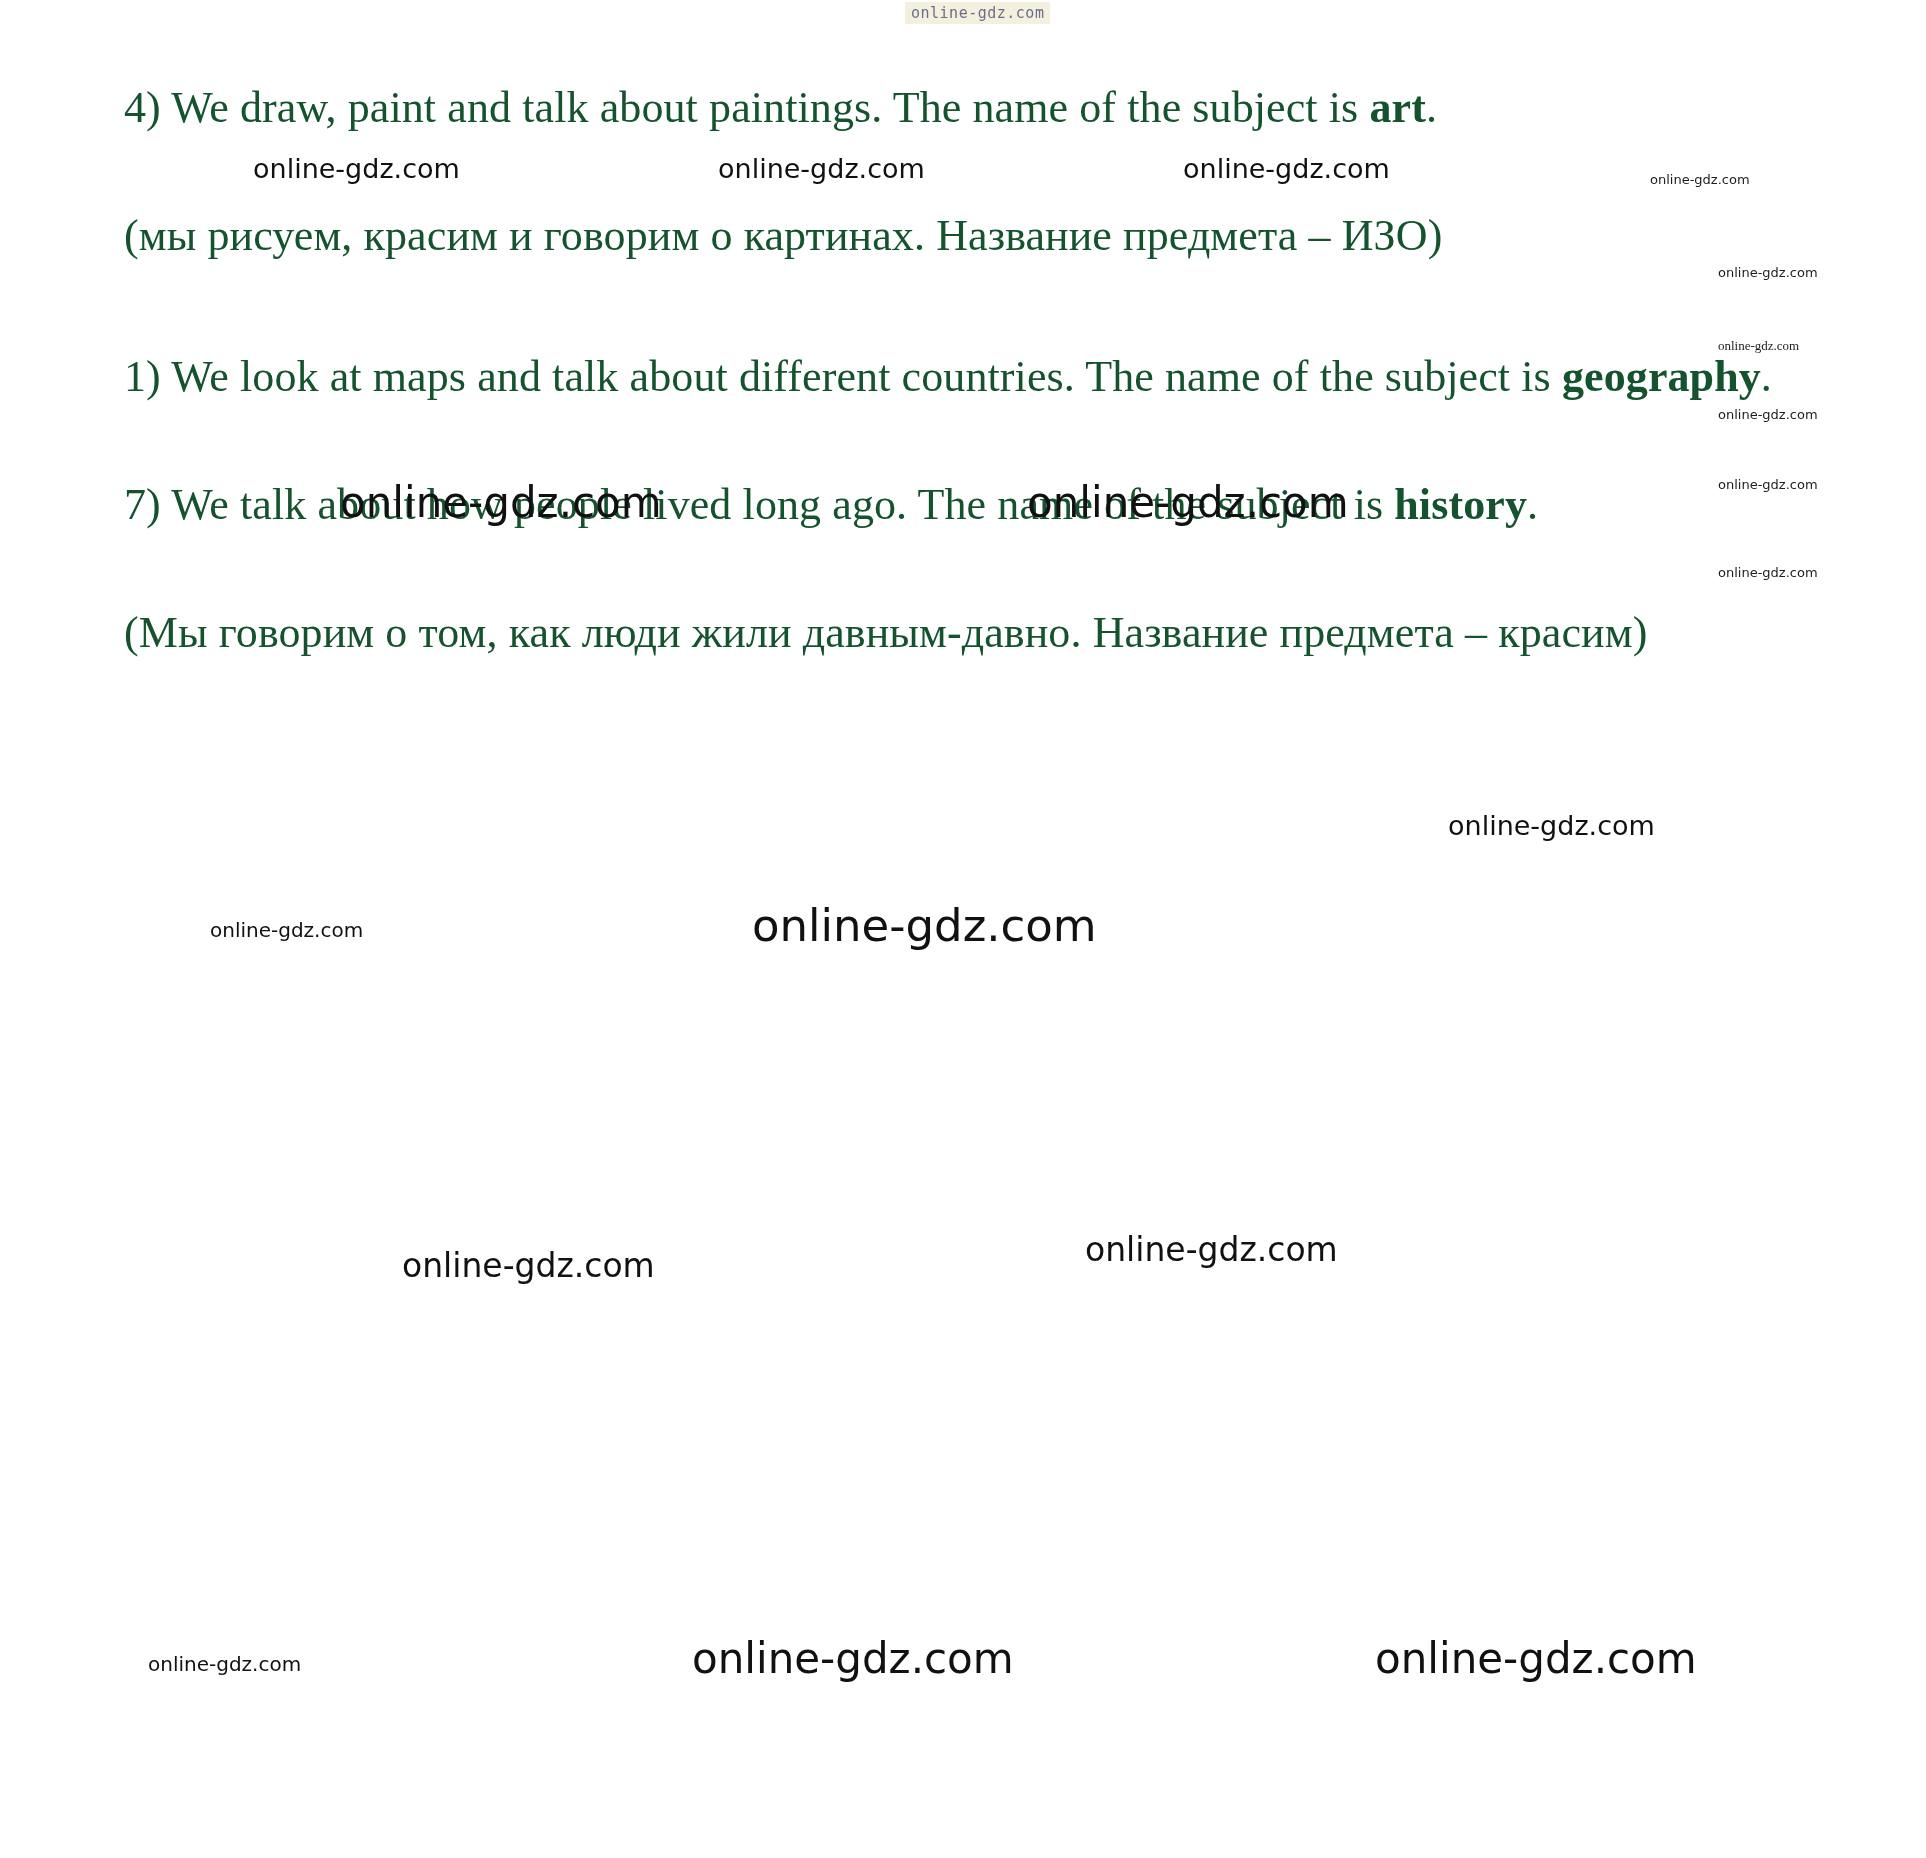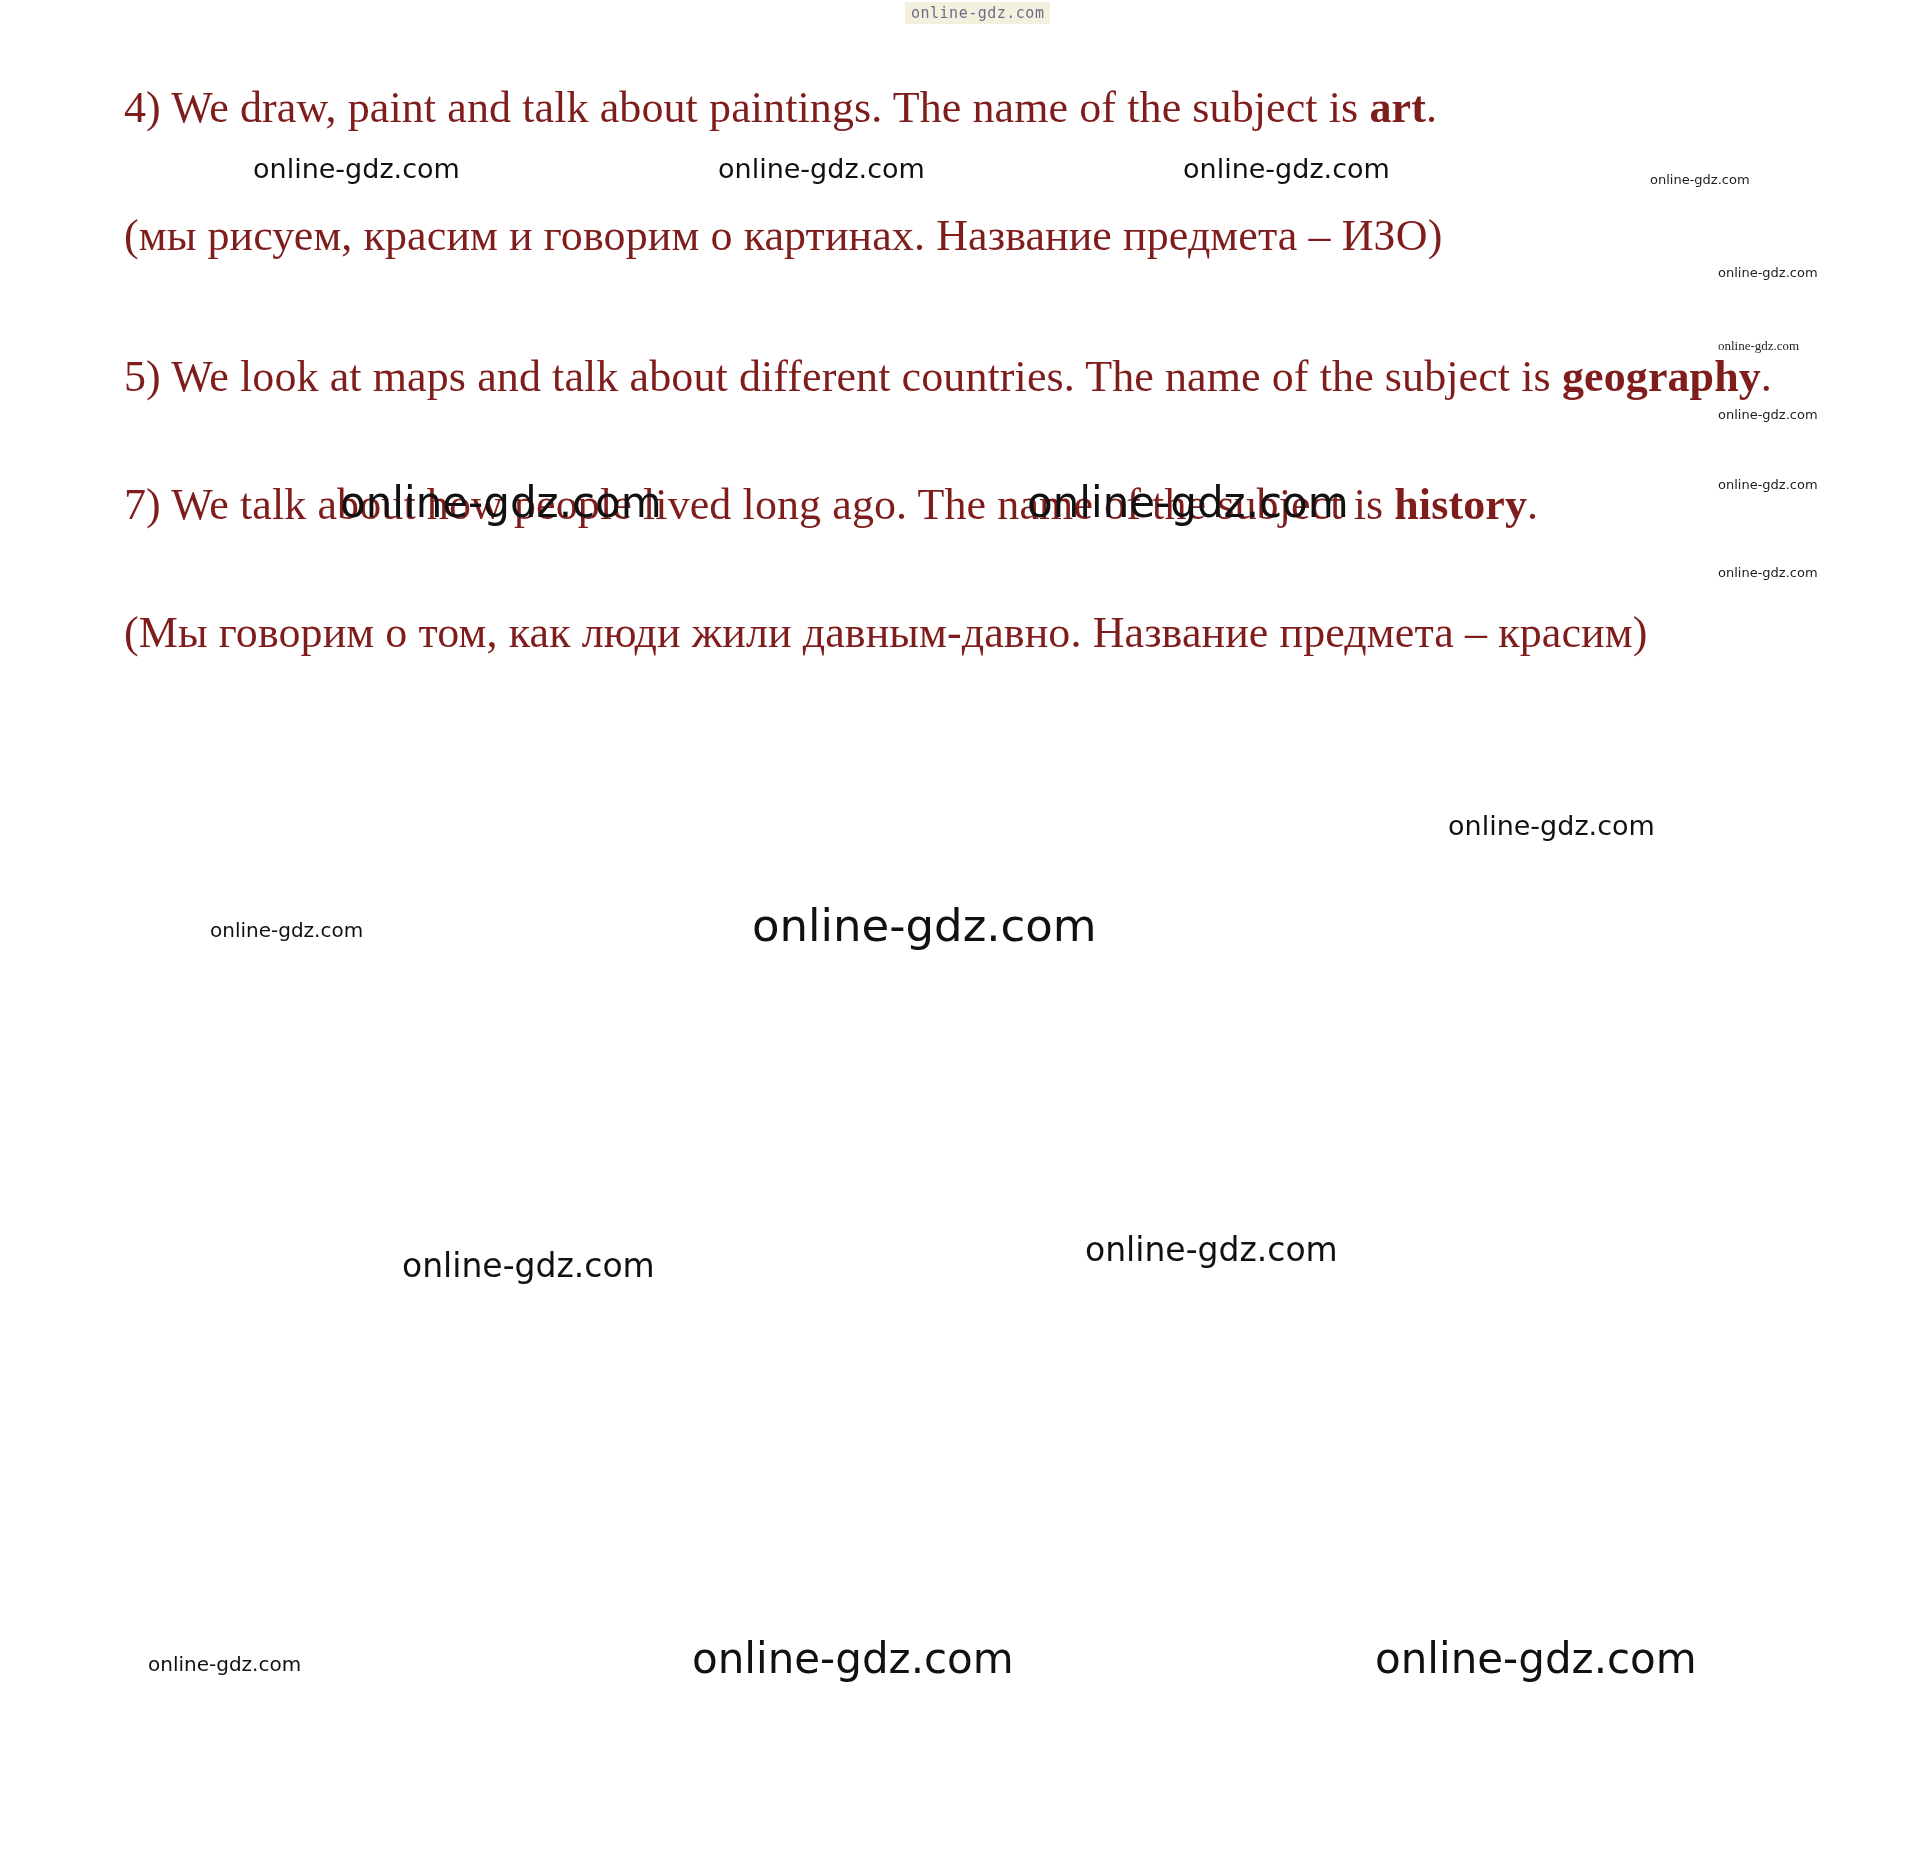--- a/index.html
+++ b/index.html
@@ -25,21 +25,21 @@
     position: absolute;
     left: 124px;
     top: 70px;
     width: 1700px;
   }
 
   .para {
     font-family: "Liberation Serif", serif;
     font-size: 44px;
     line-height: 1.72;
-    color: #7f1d1d;
+    color: #14532d;
     margin: 0 0 34px 0;
     max-width: 1660px;
     letter-spacing: 0.1px;
   }
 
   .para b {
     font-weight: bold;
   }
   .gap-md { margin-bottom: 52px; }
   .gap-lg { margin-bottom: 66px; }
@@ -74,21 +74,21 @@
 <body>
 
 <div id="page">
 
   <div class="content">
 
     <p class="para gap-md"><span>4) We draw, paint and talk about paintings. The name of the subject is </span><b>art</b><span>.</span></p>
 
     <p class="para gap-lg"><span>(мы рисуем, красим и говорим о картинах. Название предмета – ИЗО)</span></p>
 
-    <p class="para gap-md"><span>5) We look at maps and talk about different countries. The name of the subject is </span><b>geography</b><span>.</span></p>
+    <p class="para gap-md"><span>1) We look at maps and talk about different countries. The name of the subject is </span><b>geography</b><span>.</span></p>
 
 
 
 
     <p class="para gap-md"><span>7) We talk about how people lived long ago. The name of the subject is </span><b>history</b><span>.</span></p>
 
     <p class="para"><span>(Мы говорим о том, как люди жили давным-давно. Название предмета – красим)</span></p>
 
   </div>
 

